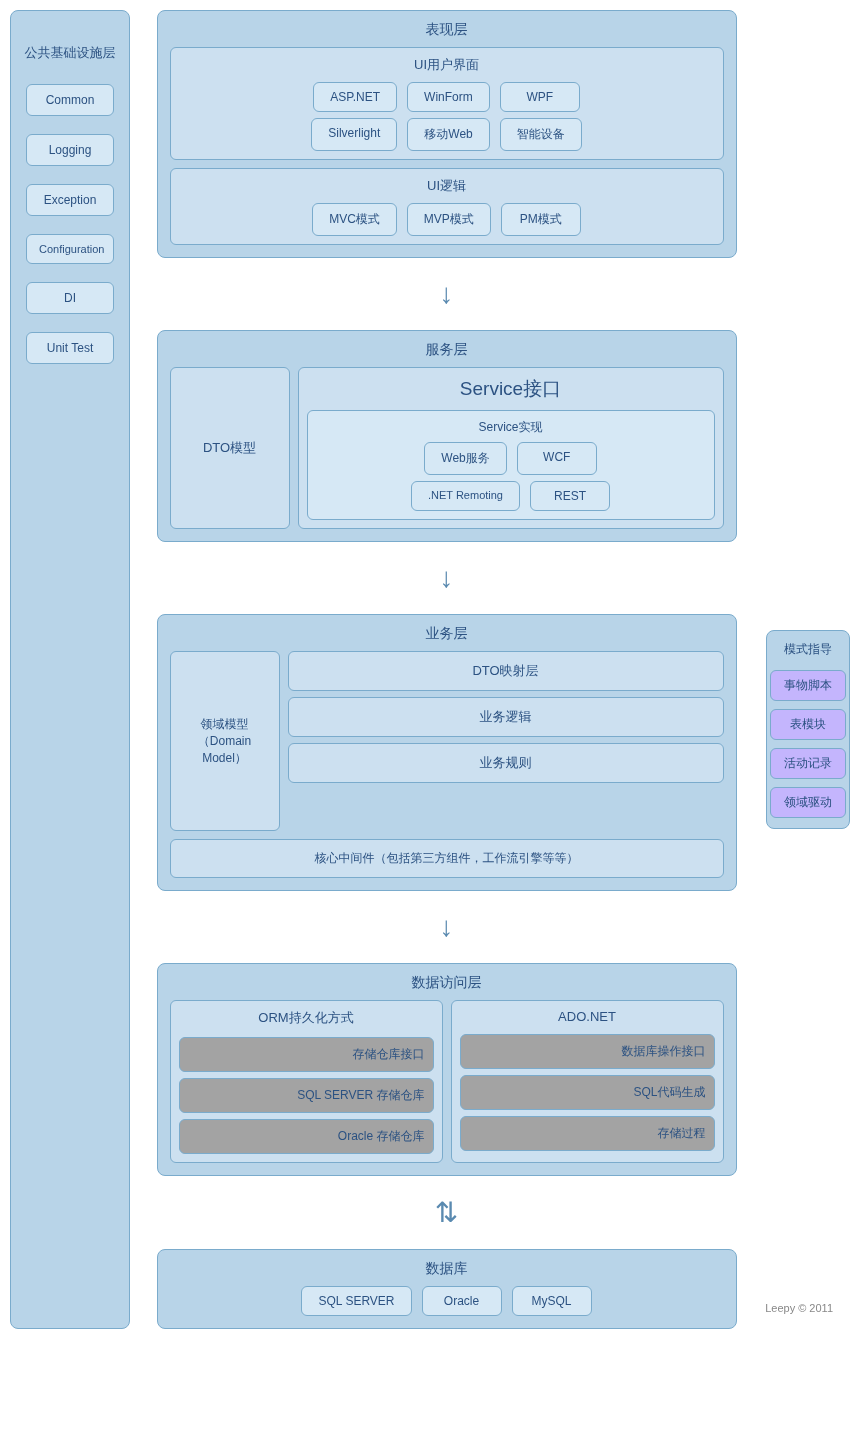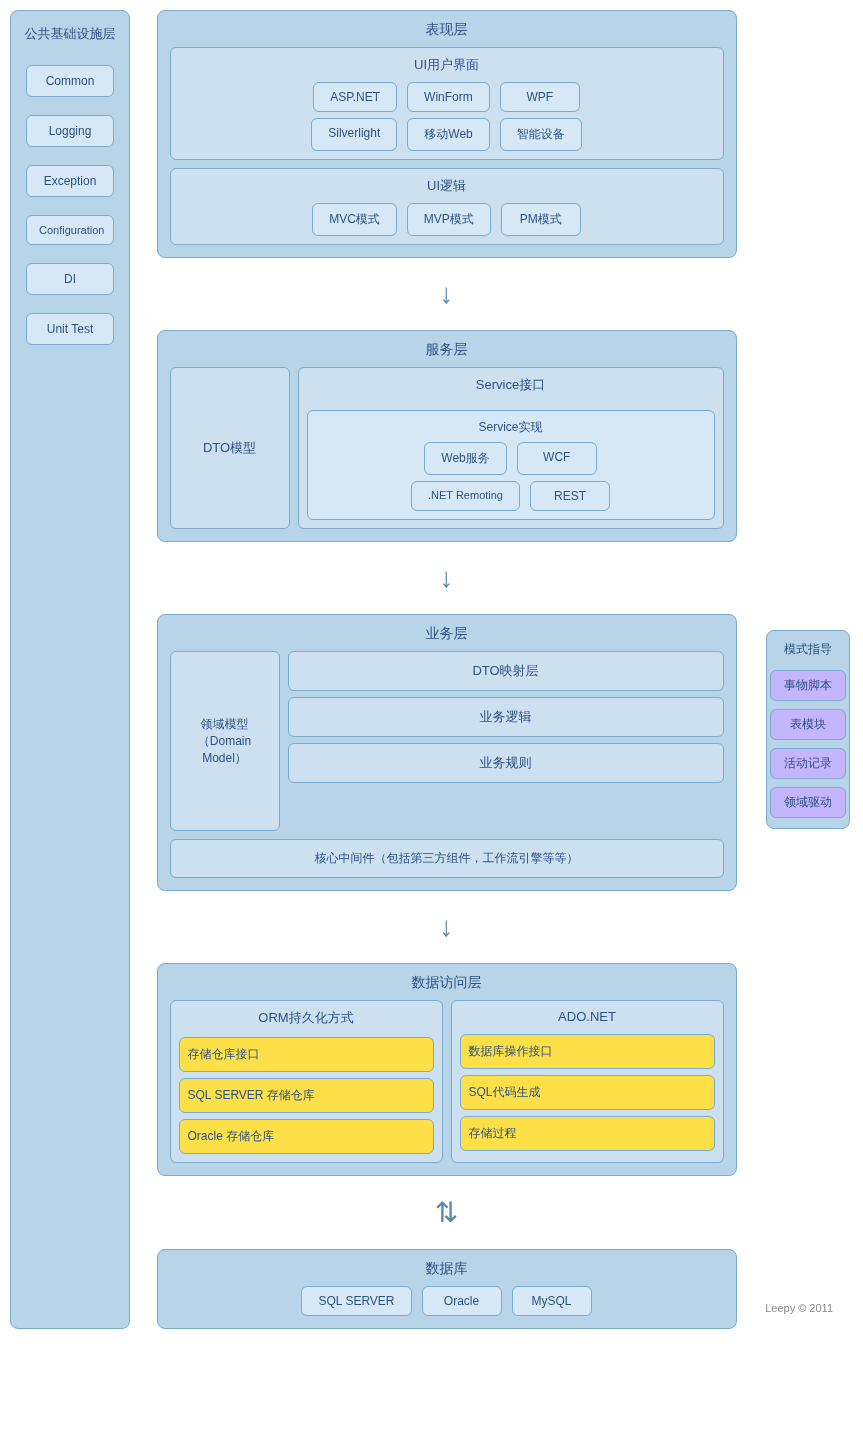--- a/index.html
+++ b/index.html
@@ -25,21 +25,21 @@
     
     .sidebar {
       width: 120px;
       min-width: 120px;
       background: #b8d4e8;
       border: 1.5px solid #7aabcc;
       border-radius: 8px;
       display: flex;
       flex-direction: column;
       align-items: center;
-      padding: 14px 10px;
+      padding: 33px 10px;
       gap: 18px;
       position: relative;
     }
 
     .sidebar-title {
       font-size: 13px;
       color: #2c5282;
       text-align: center;
       margin-bottom: 4px;
       font-weight: normal;
@@ -194,23 +194,23 @@
     .service-right {
       flex: 1;
       background: #cce0f0;
       border: 1.5px solid #7aabcc;
       border-radius: 6px;
       padding: 8px;
     }
 
     .service-right-title {
       text-align: center;
-      font-size: 13px;
-      color: #2c5282;
-      margin-bottom: 16px;
+      font-size: 19px;
+      color: #2c5282;
+      margin-bottom: 8px;
     }
 
     .service-impl {
       background: #d6e8f5;
       border: 1.5px solid #7aabcc;
       border-radius: 6px;
       padding: 8px;
       margin-top: 6px;
     }
 
@@ -289,25 +289,25 @@
     }
 
     .data-col-title {
       text-align: center;
       font-size: 13px;
       color: #2c5282;
       margin-bottom: 4px;
     }
 
     .data-item {
-      background: #fde047;
+      background: #a3a3a3;
       border: 1.5px solid #7aabcc;
       border-radius: 6px;
       padding: 8px;
-      text-align: left;
+      text-align: right;
       font-size: 12px;
       color: #2c5282;
     }
 
     
     .watermark {
       position: absolute;
       bottom: 15px;
       right: 20px;
       font-size: 11px;

